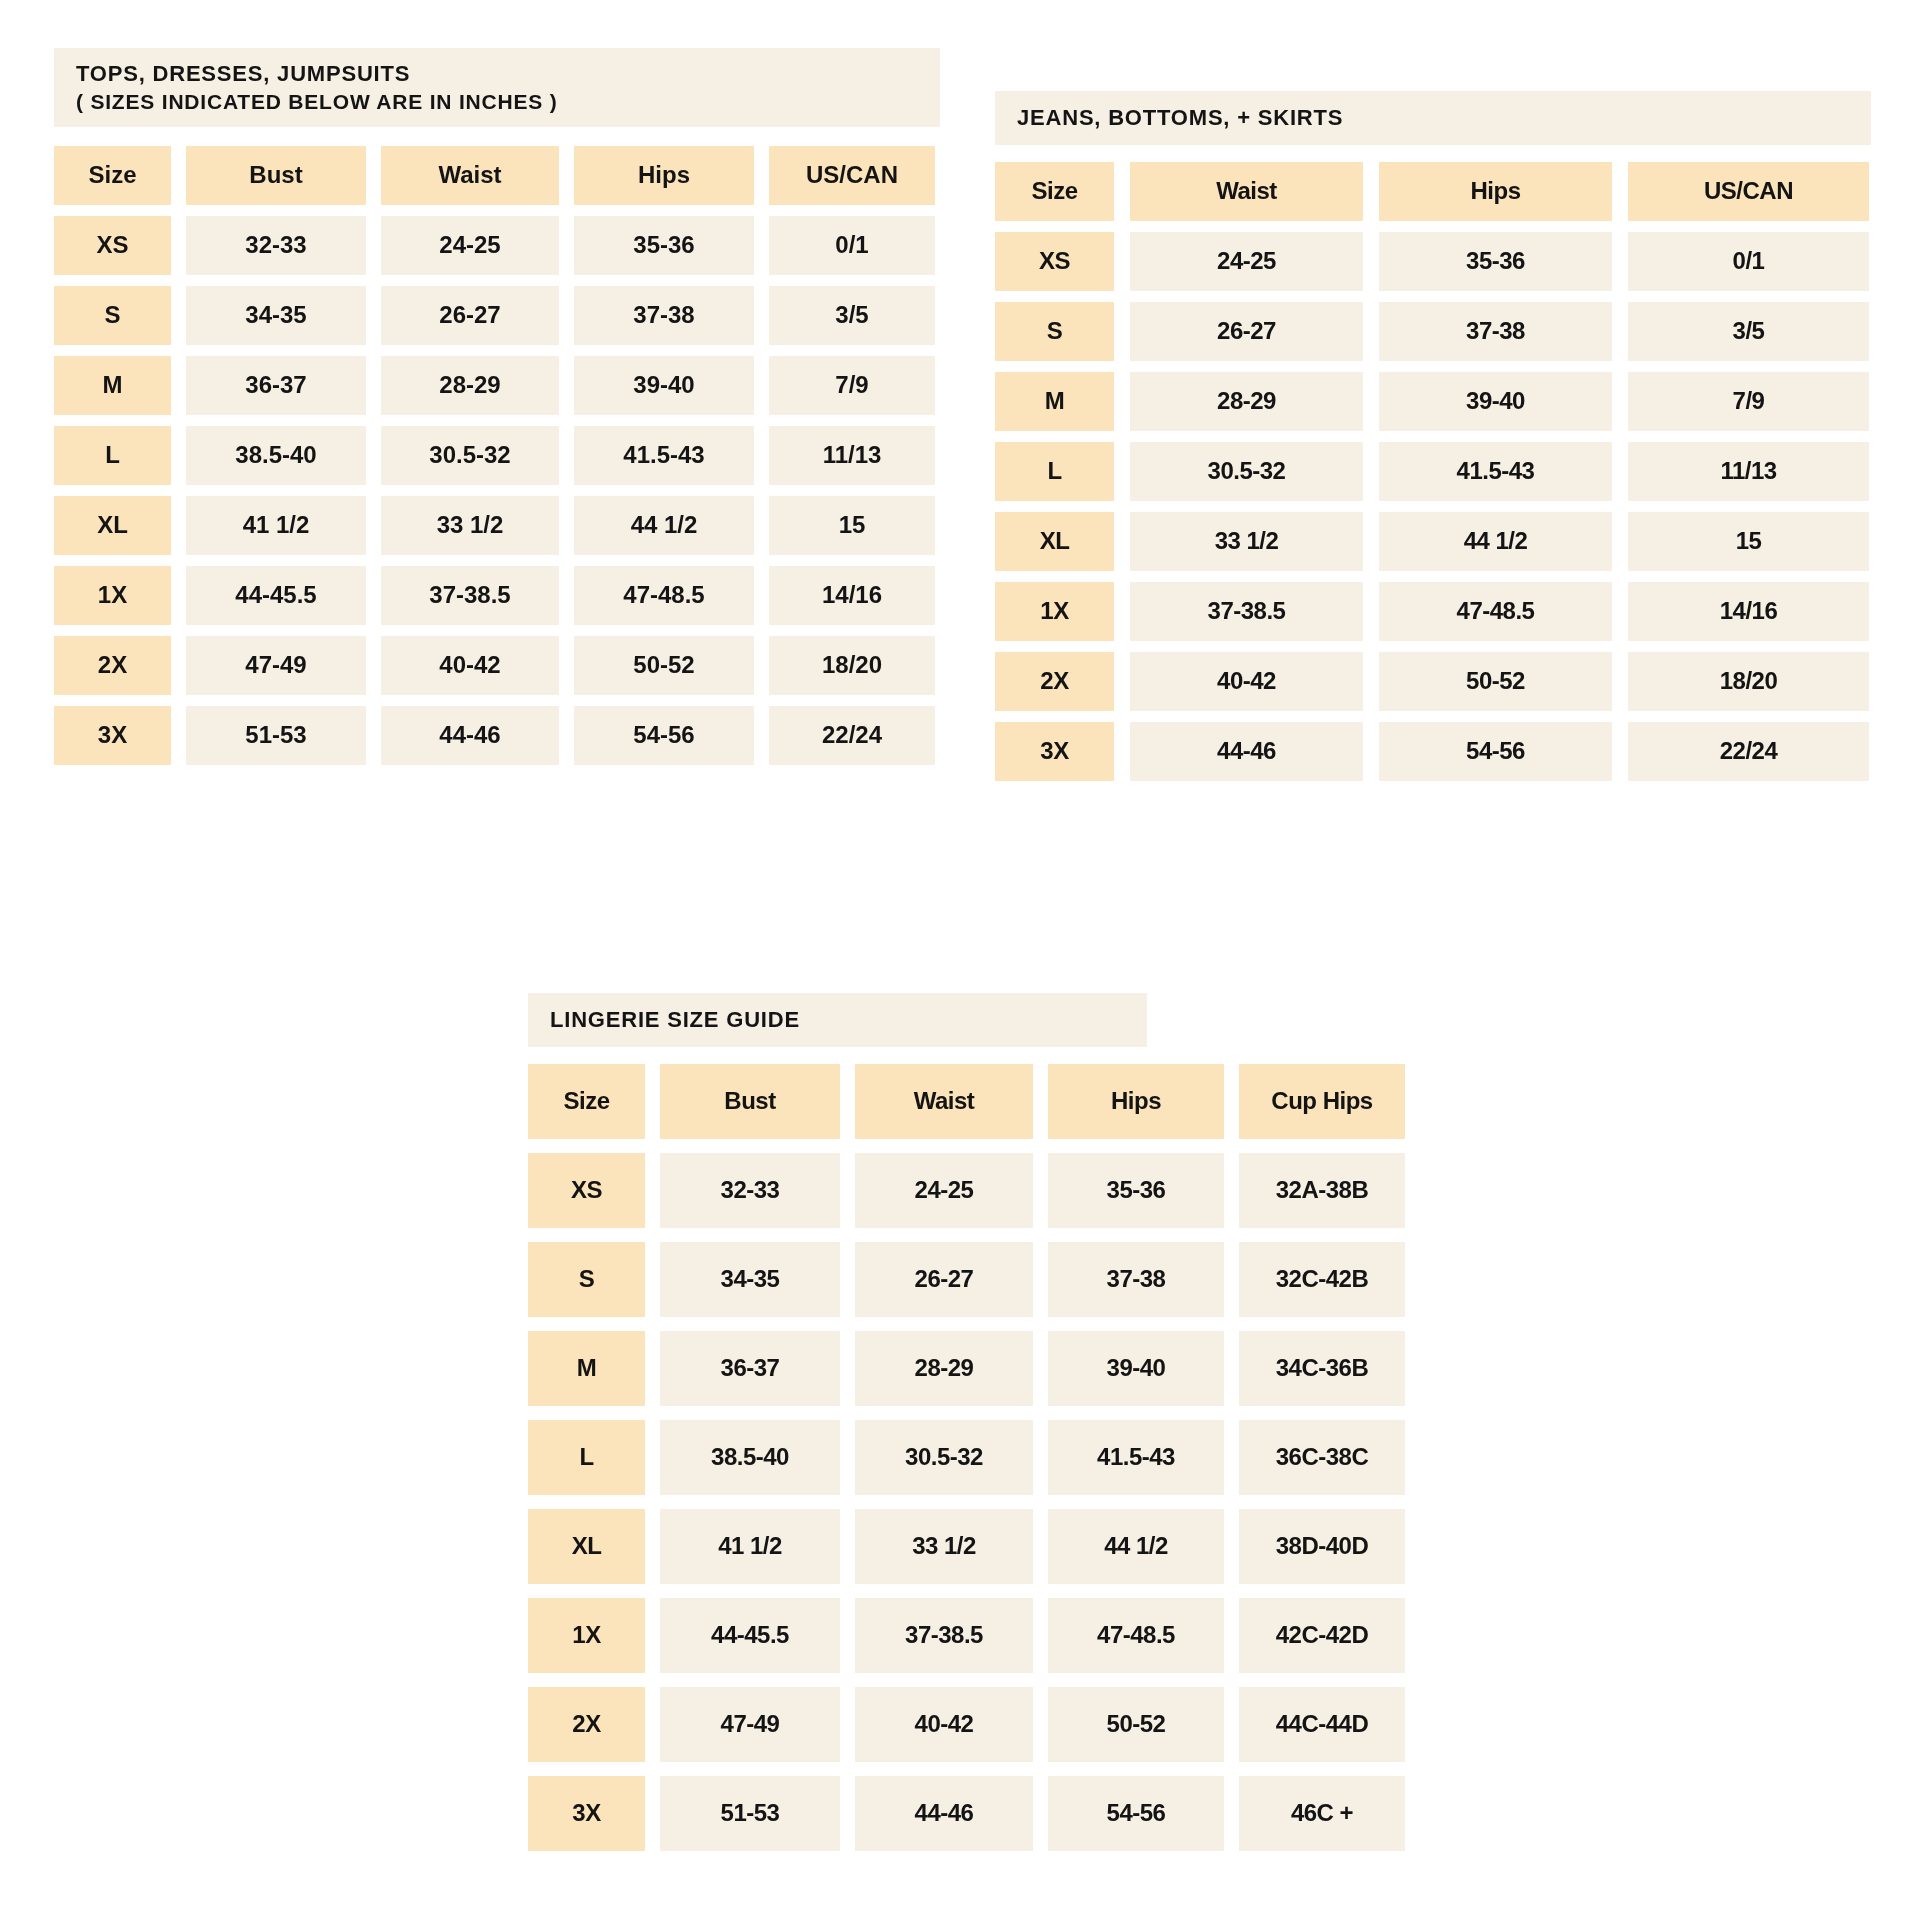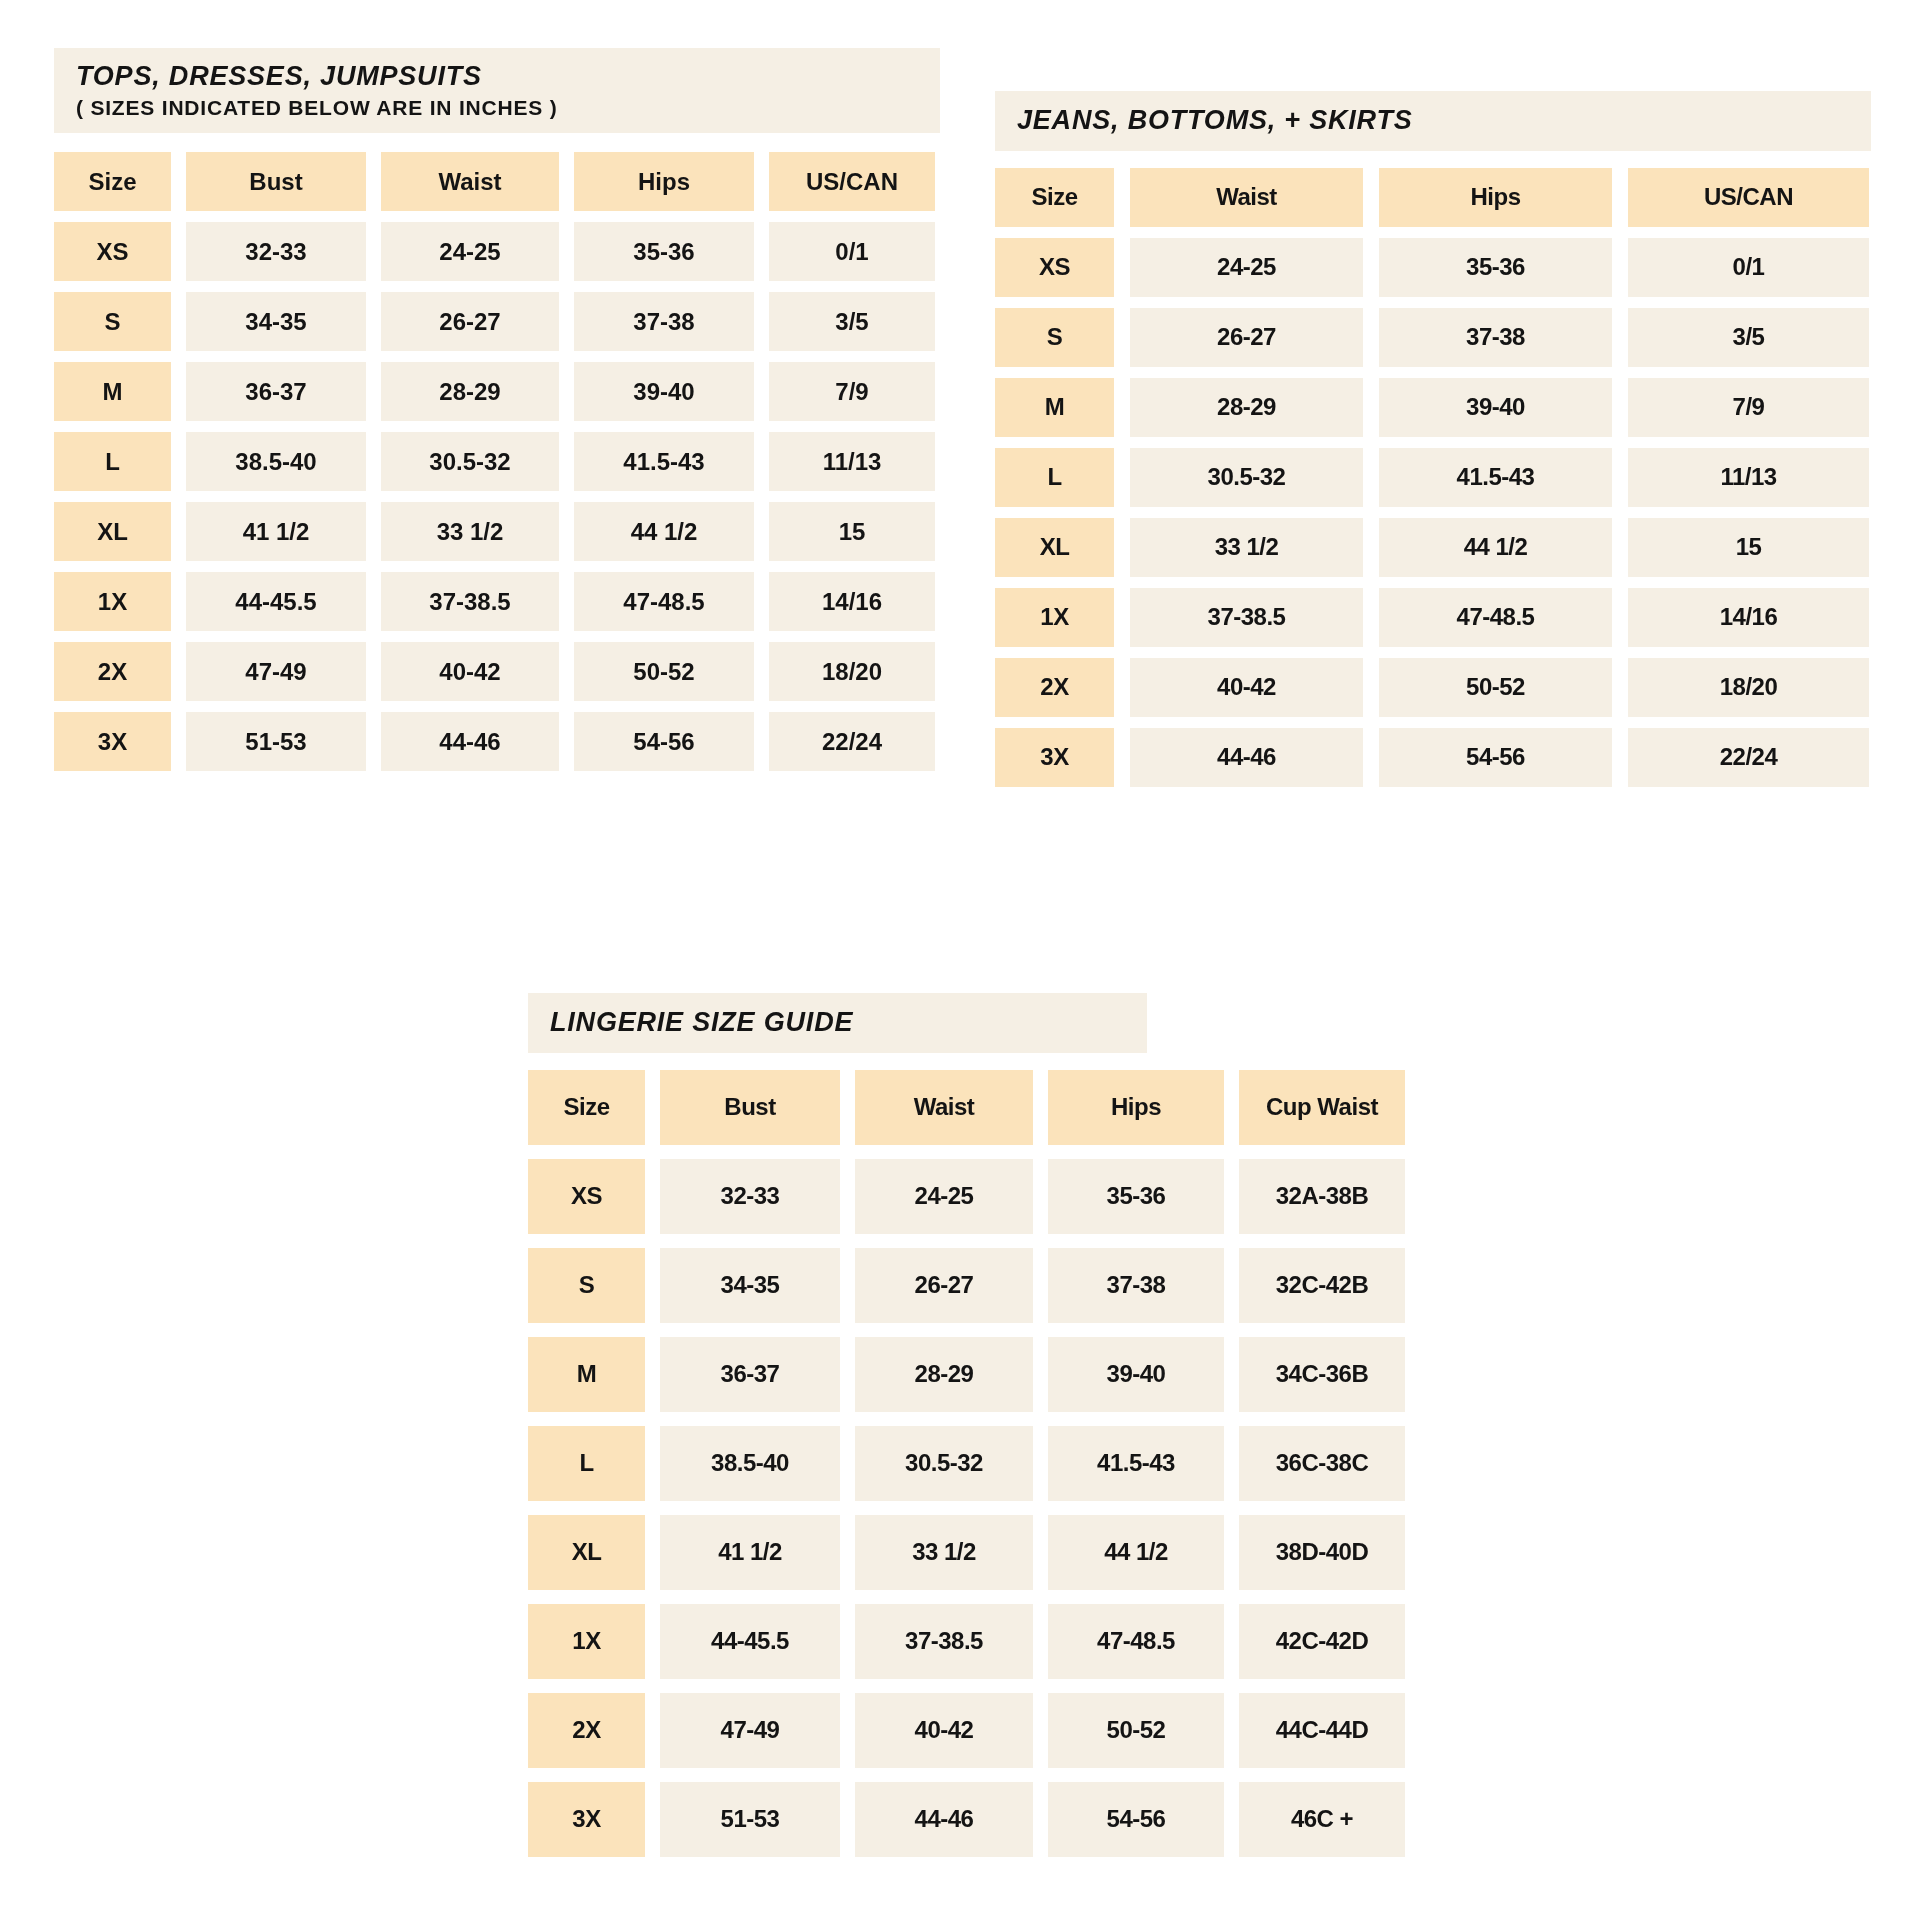--- a/index.html
+++ b/index.html
@@ -17,25 +17,24 @@
     overflow: hidden;
   }
   .size-table { position: absolute; }
 
   .title-box {
     background: var(--cream, #f5efe4);
     box-sizing: border-box;
   }
   .title-main {
     font-weight: 700;
-    font-size: 27px;
+    font-size: 22px;
     letter-spacing: 0.8px;
     line-height: 1.25;
     color: var(--ink, #141414);
-    font-style: italic;
   }
   .title-sub {
     font-weight: 700;
     font-size: 21px;
     letter-spacing: 0.8px;
     line-height: 1.3;
     color: var(--ink, #141414);
   }
 
   .grid {
@@ -191,21 +190,21 @@
 
   <section class="size-table" id="lingerie-table">
     <div class="title-box">
       <div class="title-main">LINGERIE SIZE GUIDE</div>
     </div>
     <div class="grid">
         <div class="cell head">Size</div>
         <div class="cell head">Bust</div>
         <div class="cell head">Waist</div>
         <div class="cell head">Hips</div>
-        <div class="cell head">Cup Waist</div>
+        <div class="cell head">Cup Hips</div>
         <div class="cell head">XS</div>
         <div class="cell val">32-33</div>
         <div class="cell val">24-25</div>
         <div class="cell val">35-36</div>
         <div class="cell val">32A-38B</div>
         <div class="cell head">S</div>
         <div class="cell val">34-35</div>
         <div class="cell val">26-27</div>
         <div class="cell val">37-38</div>
         <div class="cell val">32C-42B</div>

